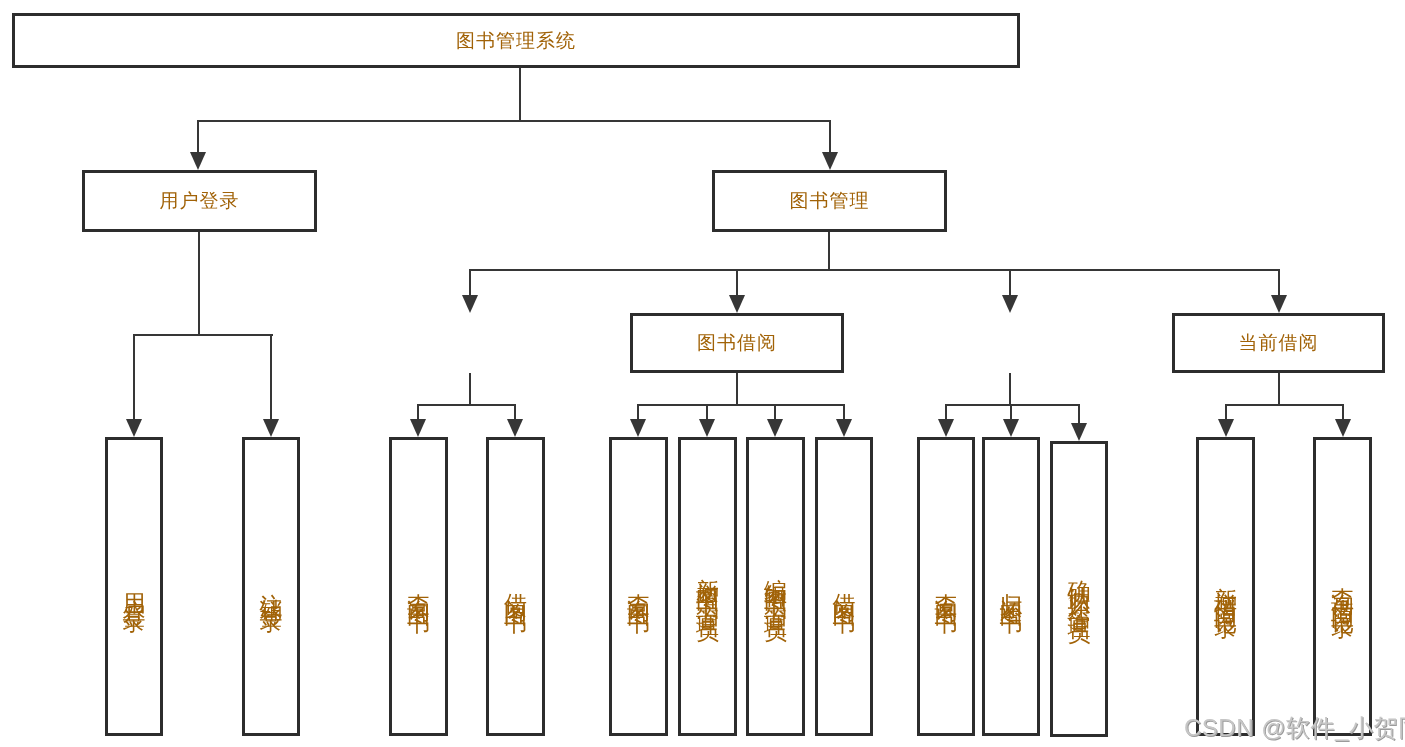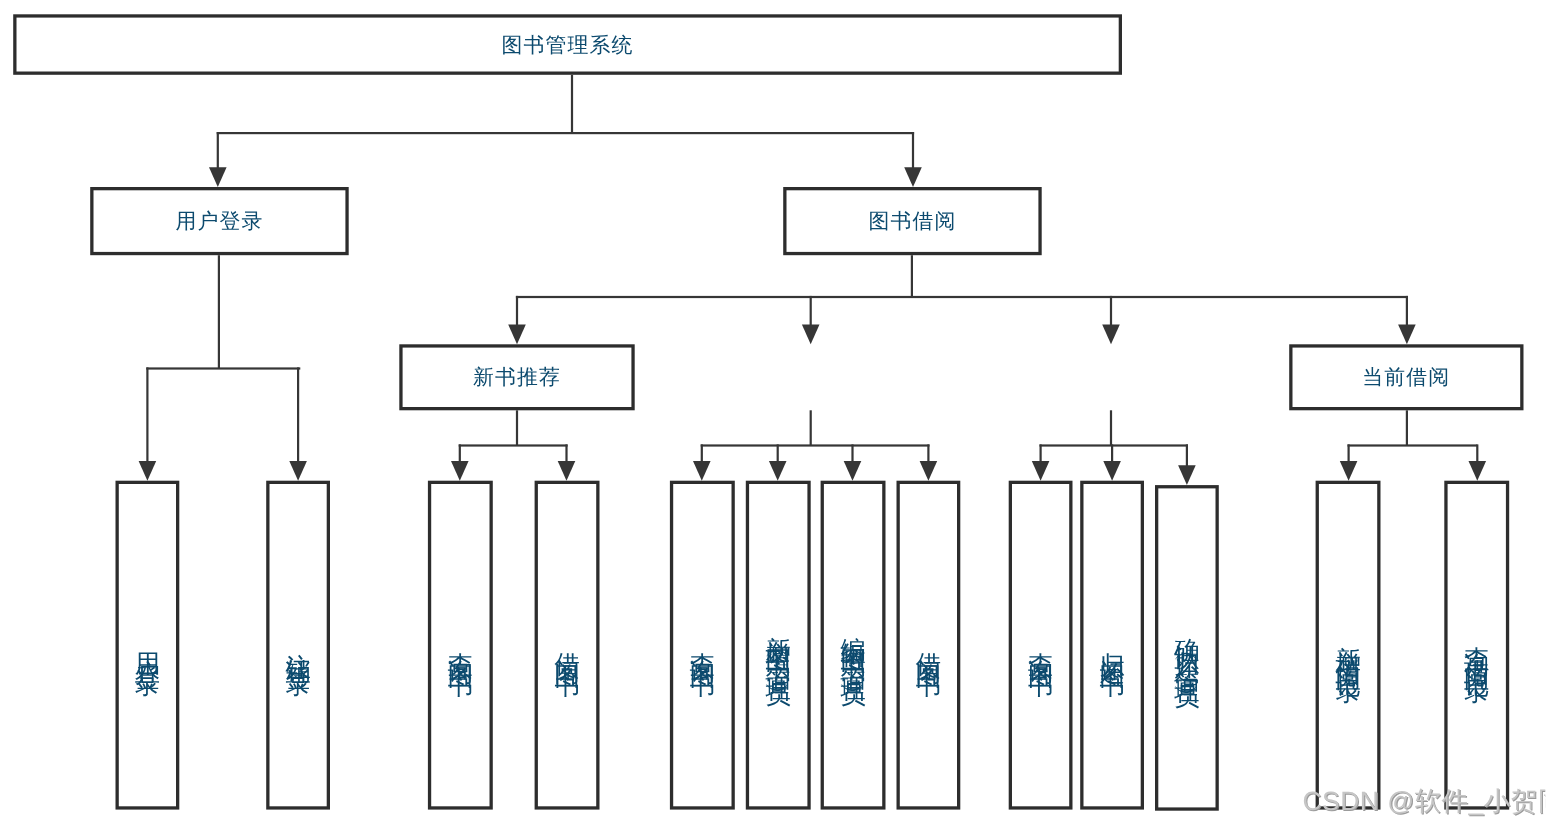--- a/index.html
+++ b/index.html
@@ -19,21 +19,21 @@
   .box {
     position: absolute;
     box-sizing: border-box;
     border: 3px solid #2d2d2d;
     background: #ffffff;
     display: flex;
     align-items: center;
     justify-content: center;
   }
   .box .lbl {
-    color: #0c4a6e;
+    color: #a16207;
     font-size: 19px;
     letter-spacing: 1px;
     white-space: nowrap;
   }
   .box.v .lbl {
     writing-mode: vertical-rl;
     text-orientation: mixed;
     font-size: 23px;
     letter-spacing: 6px;
     line-height: 1;
@@ -67,25 +67,25 @@
 <div class="canvas">
 
   <div class="box h" style="left:12px;top:13px;width:1008px;height:55px">
     <span class="lbl">图书管理系统</span>
   </div>
 
   <div class="box h" style="left:82px;top:170px;width:235px;height:62px">
     <span class="lbl">用户登录</span>
   </div>
   <div class="box h" style="left:712px;top:170px;width:235px;height:62px">
-    <span class="lbl">图书借阅</span>
+    <span class="lbl">图书管理</span>
   </div>
 
-  <div class="box h" style="left:363px;top:313px;width:214px;height:60px">
-    <span class="lbl">新书推荐</span>
+  <div class="box h" style="left:630px;top:313px;width:214px;height:60px">
+    <span class="lbl">图书借阅</span>
   </div>
   <div class="box h" style="left:1172px;top:313px;width:213px;height:60px">
     <span class="lbl">当前借阅</span>
   </div>
 
   <div class="box v" style="left:105px;top:437px;width:58px;height:299px">
     <span class="lbl">用户登录</span>
   </div>
   <div class="box v" style="left:242px;top:437px;width:58px;height:299px">
     <span class="lbl">注销登录</span>

